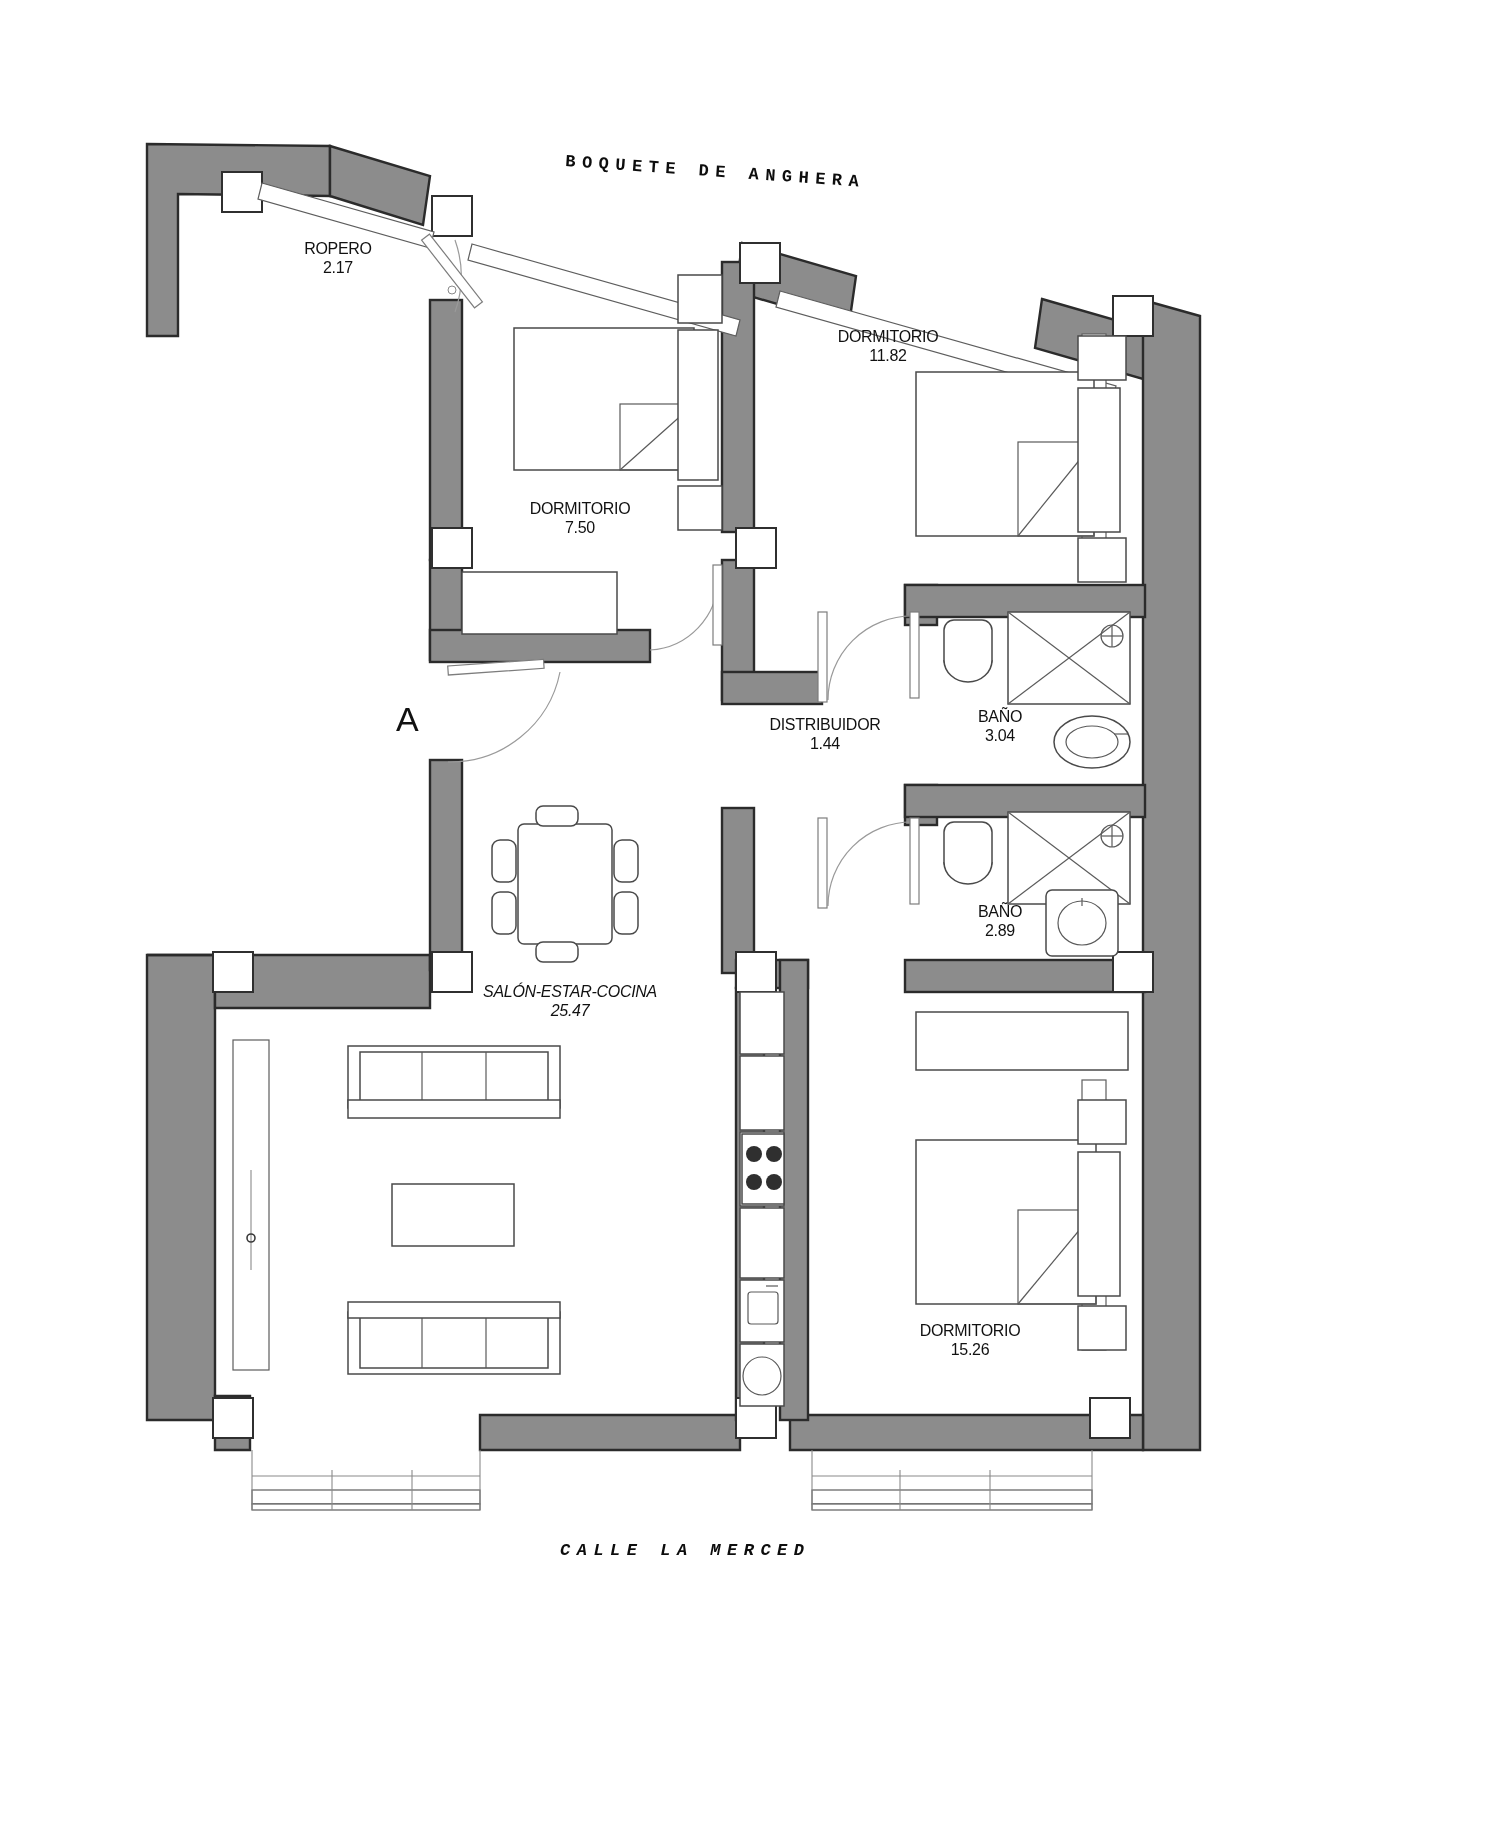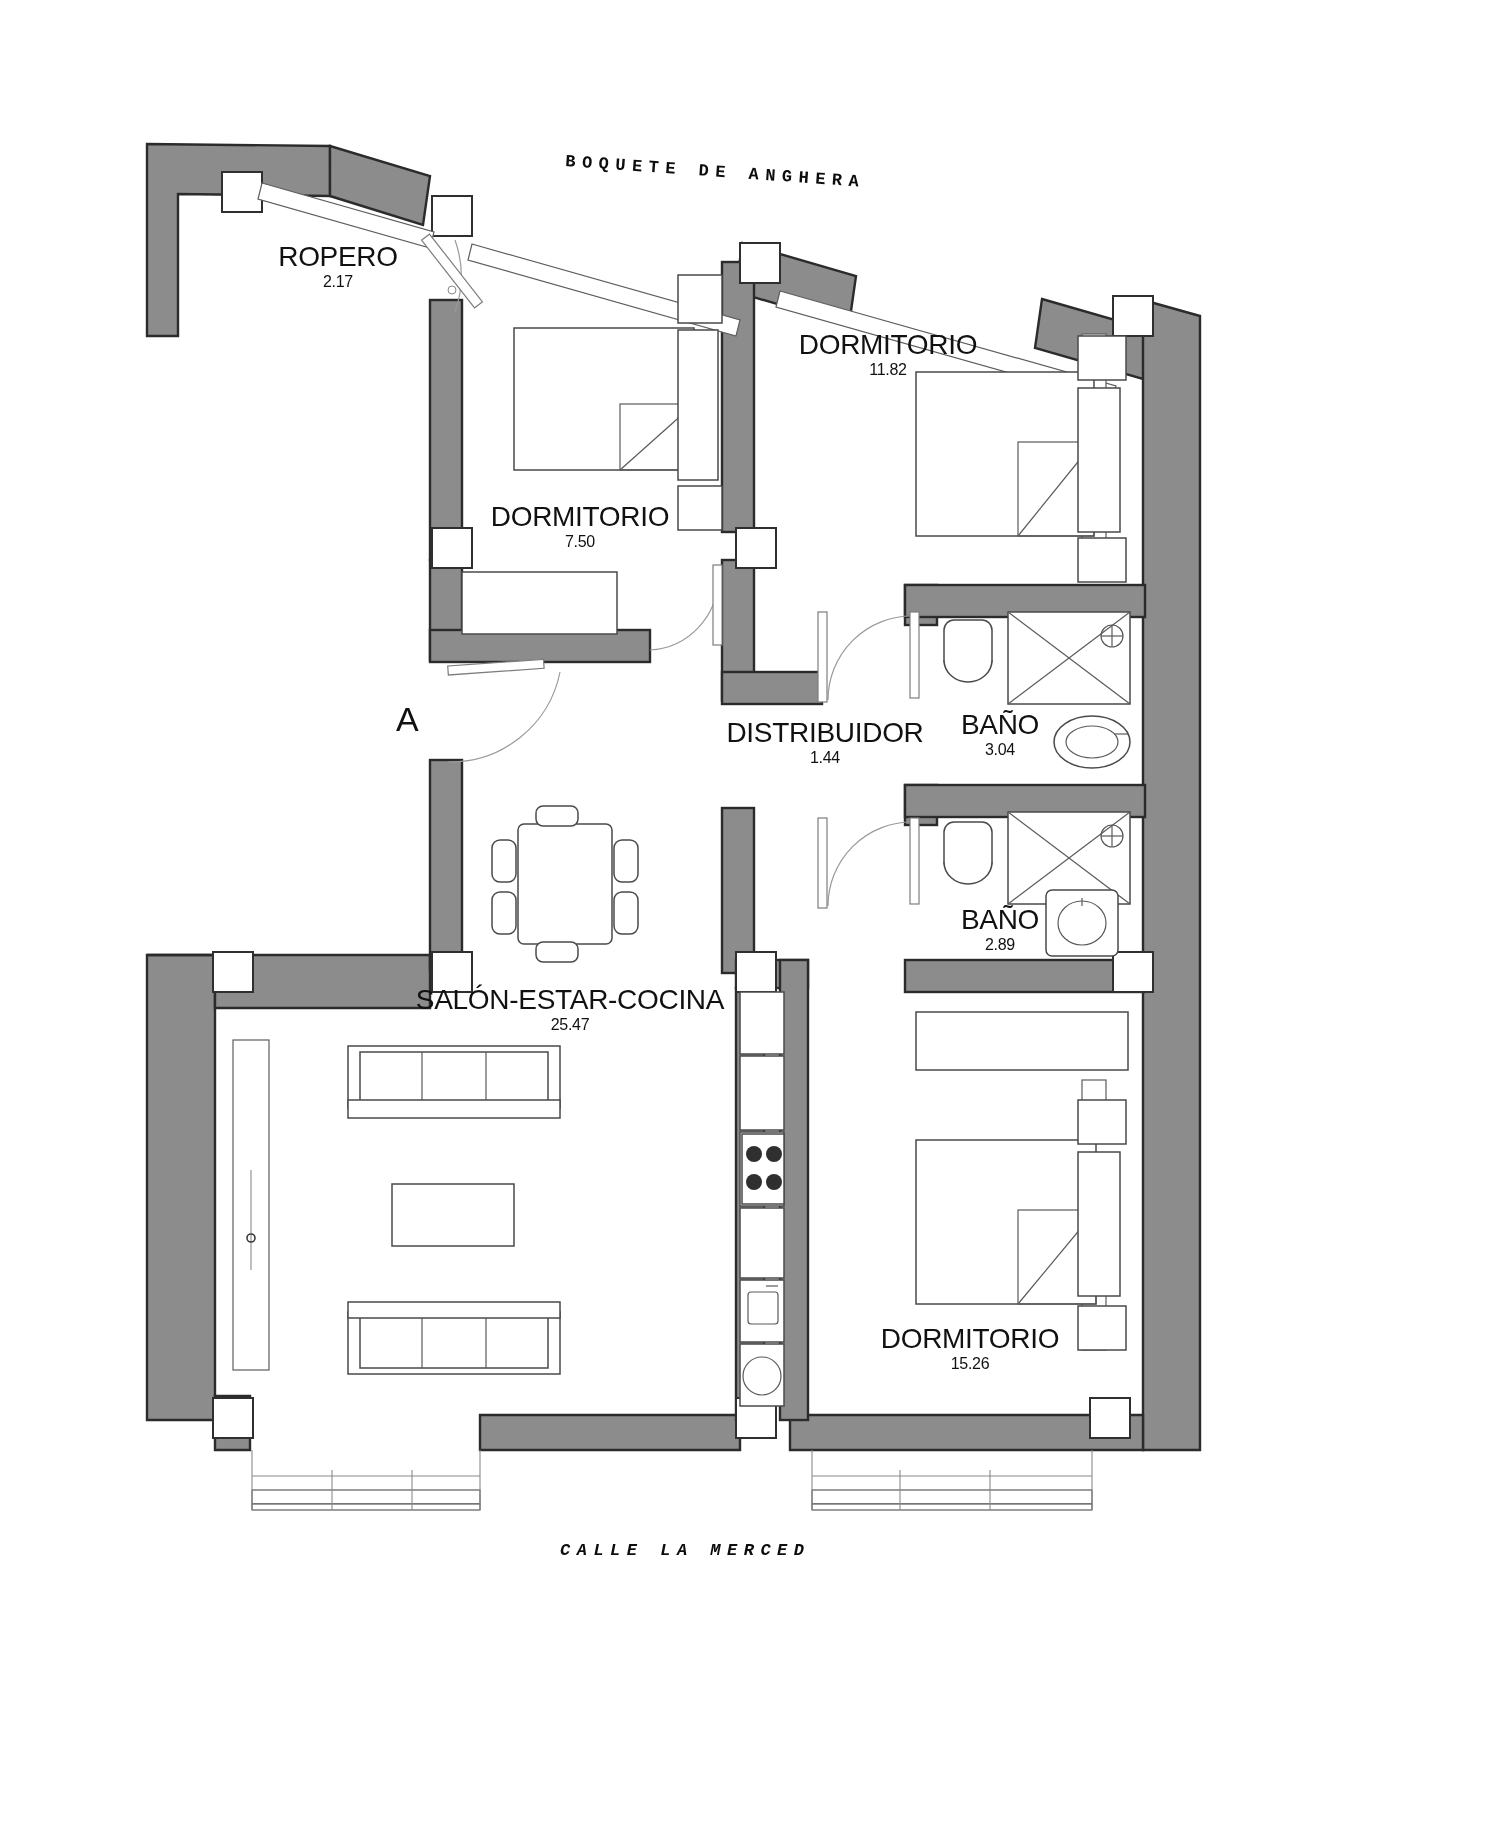--- a/index.html
+++ b/index.html
@@ -3,21 +3,21 @@
 <meta charset="utf-8">
 <title>Floor Plan</title>
 <style>
   html,body{margin:0;padding:0;background:#ffffff;}
   body{width:1500px;height:1839px;position:relative;overflow:hidden;
        font-family:"Liberation Sans", sans-serif;color:#1a1a1a;}
   #plan{position:absolute;left:0;top:0;width:1500px;height:1839px;}
   .lbl{position:absolute;text-align:center;white-space:nowrap;
        font-family:"Liberation Sans", sans-serif;color:#111;
        letter-spacing:-0.3px;line-height:1.18;}
-  .lbl .nm{display:block;font-size:28px;}
+  .lbl .nm{display:block;font-size:16px;}
   .lbl .ar{display:block;font-size:16px;}
   .street{position:absolute;white-space:nowrap;font-weight:bold;
           font-family:"Liberation Mono", monospace;font-size:17px;
           letter-spacing:6.5px;color:#0d0d0d;}
   .unit{position:absolute;font-size:34px;color:#111;
         font-family:"Liberation Sans", sans-serif;}
 </style>
 </head>
 <body>
 
@@ -299,21 +299,21 @@
 <div class="lbl" style="left:920px;top:708px;width:160px;">
   <span class="nm">BAÑO</span>
   <span class="ar">3.04</span>
 </div>
 
 <div class="lbl" style="left:920px;top:903px;width:160px;">
   <span class="nm">BAÑO</span>
   <span class="ar">2.89</span>
 </div>
 
-<div class="lbl" style="left:410px;top:983px;width:320px;">
+<div class="lbl" style="left:410px;top:983px;width:320px;font-style:italic;">
   <span class="nm">SALÓN-ESTAR-COCINA</span>
   <span class="ar">25.47</span>
 </div>
 
 <div class="lbl" style="left:860px;top:1322px;width:220px;">
   <span class="nm">DORMITORIO</span>
   <span class="ar">15.26</span>
 </div>
 
 </body></html>

